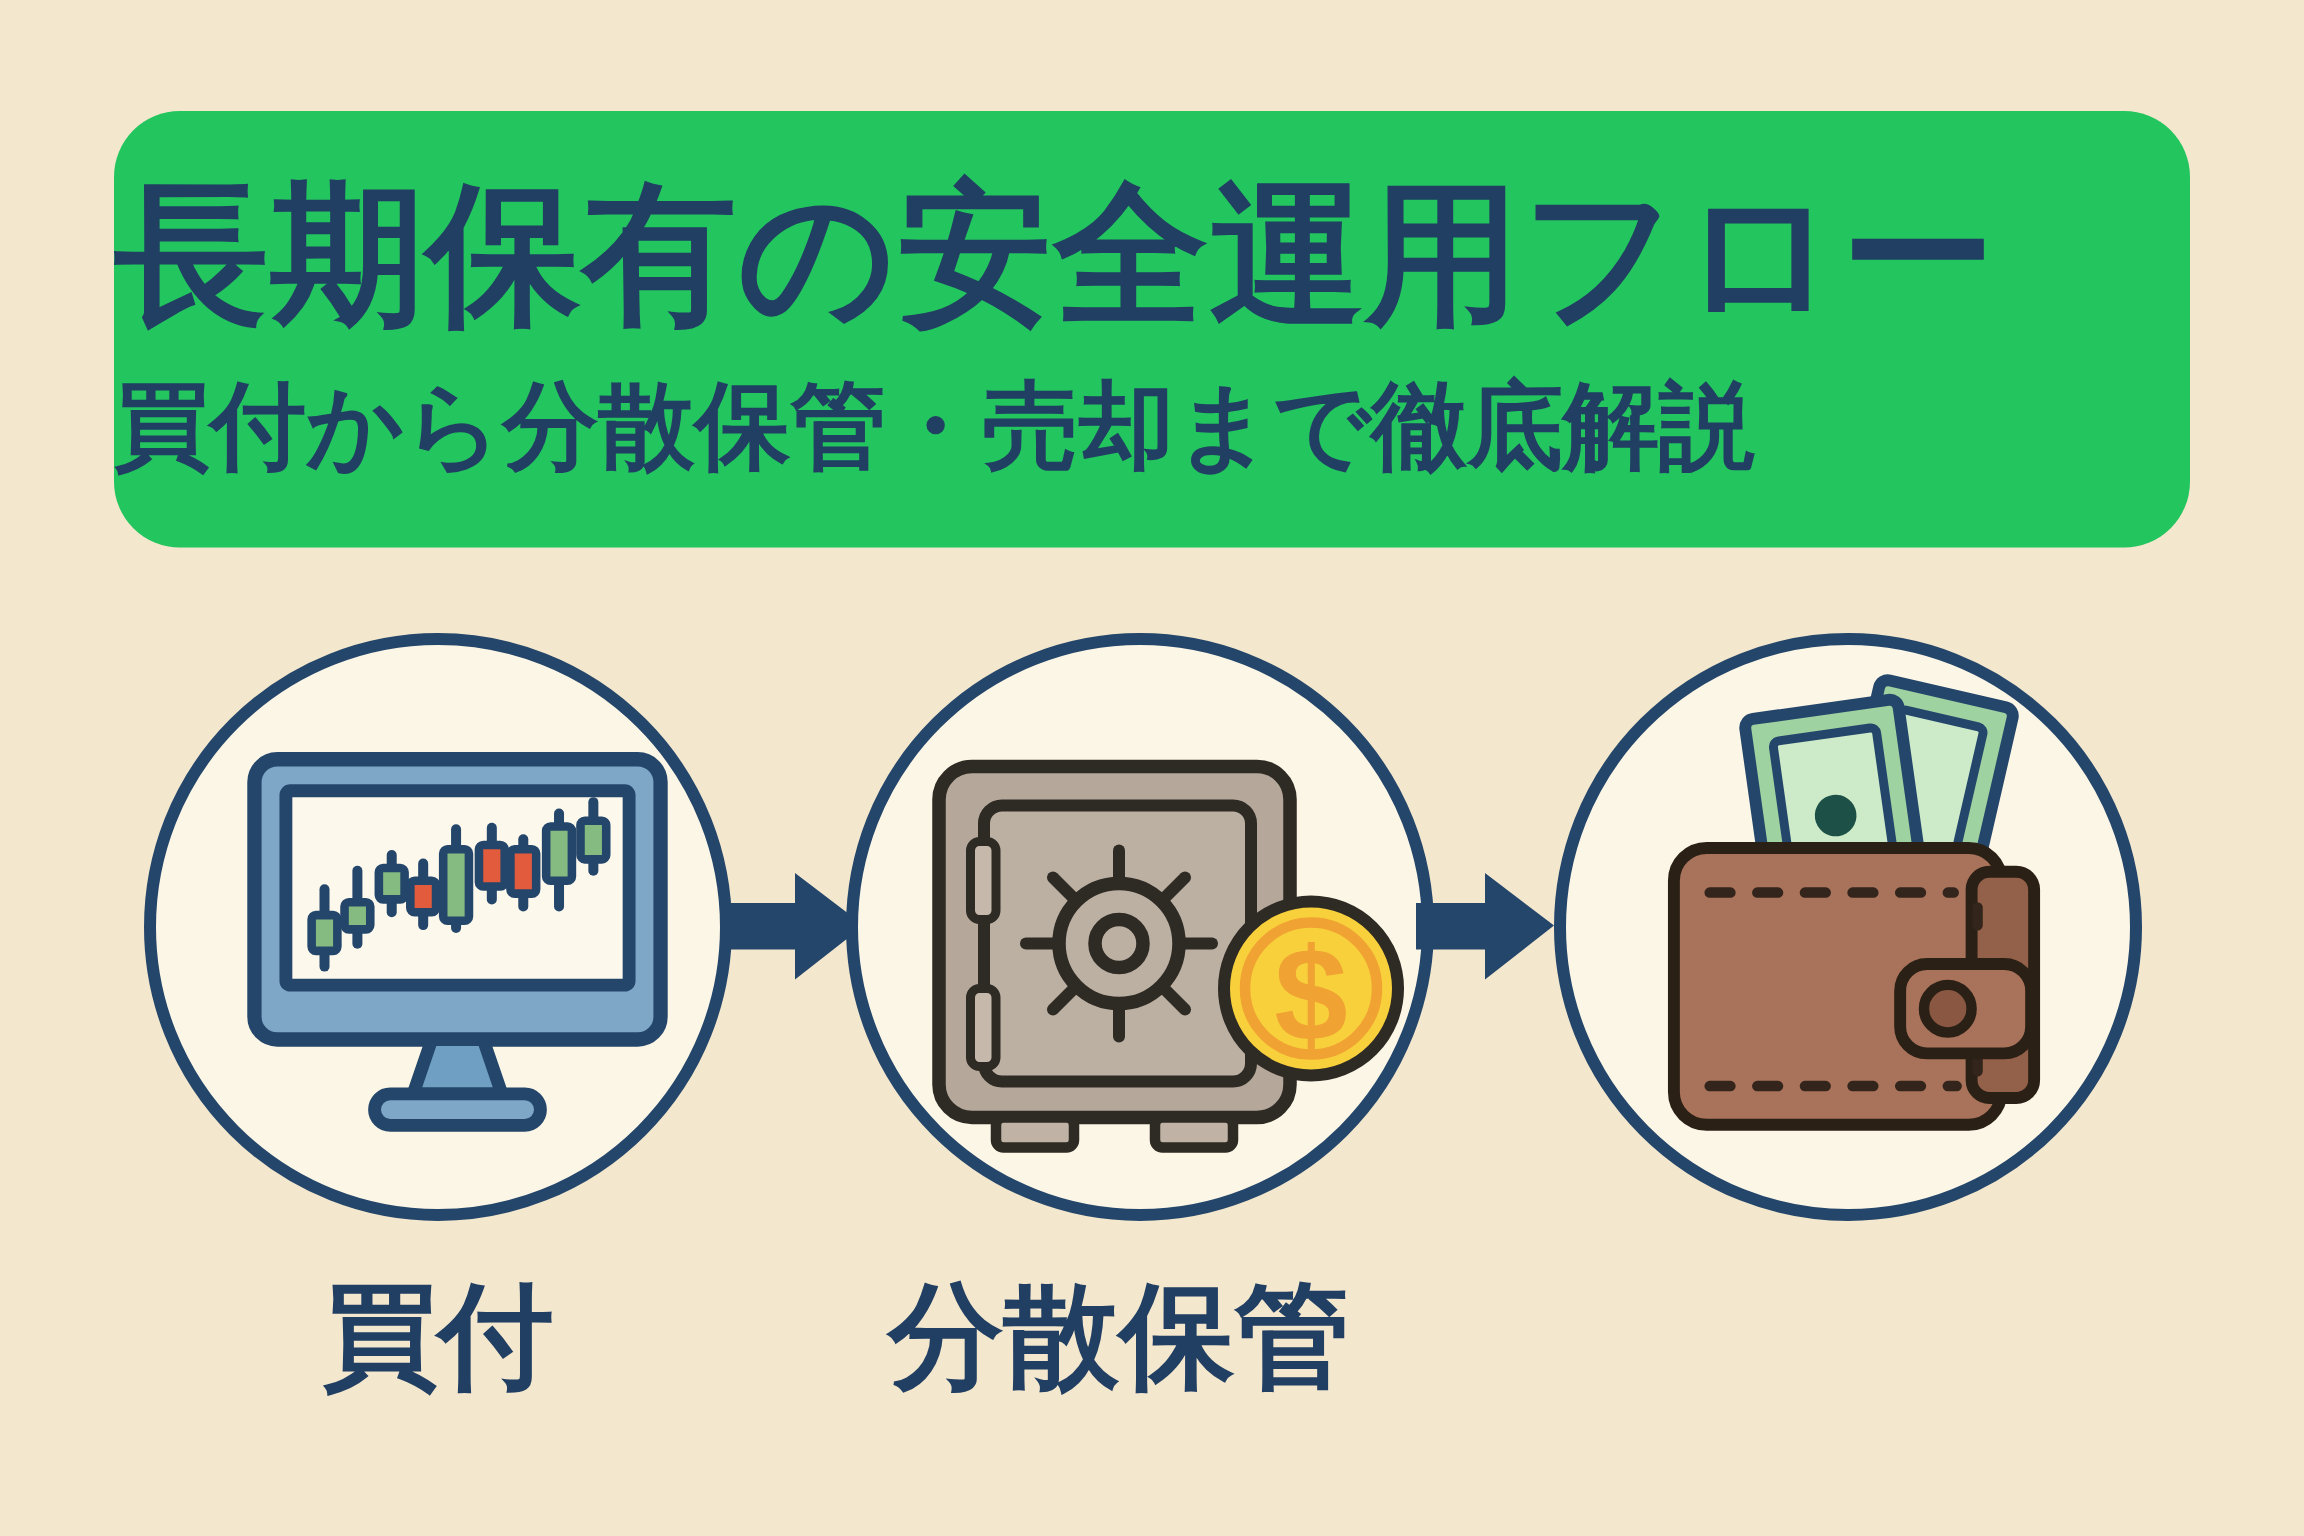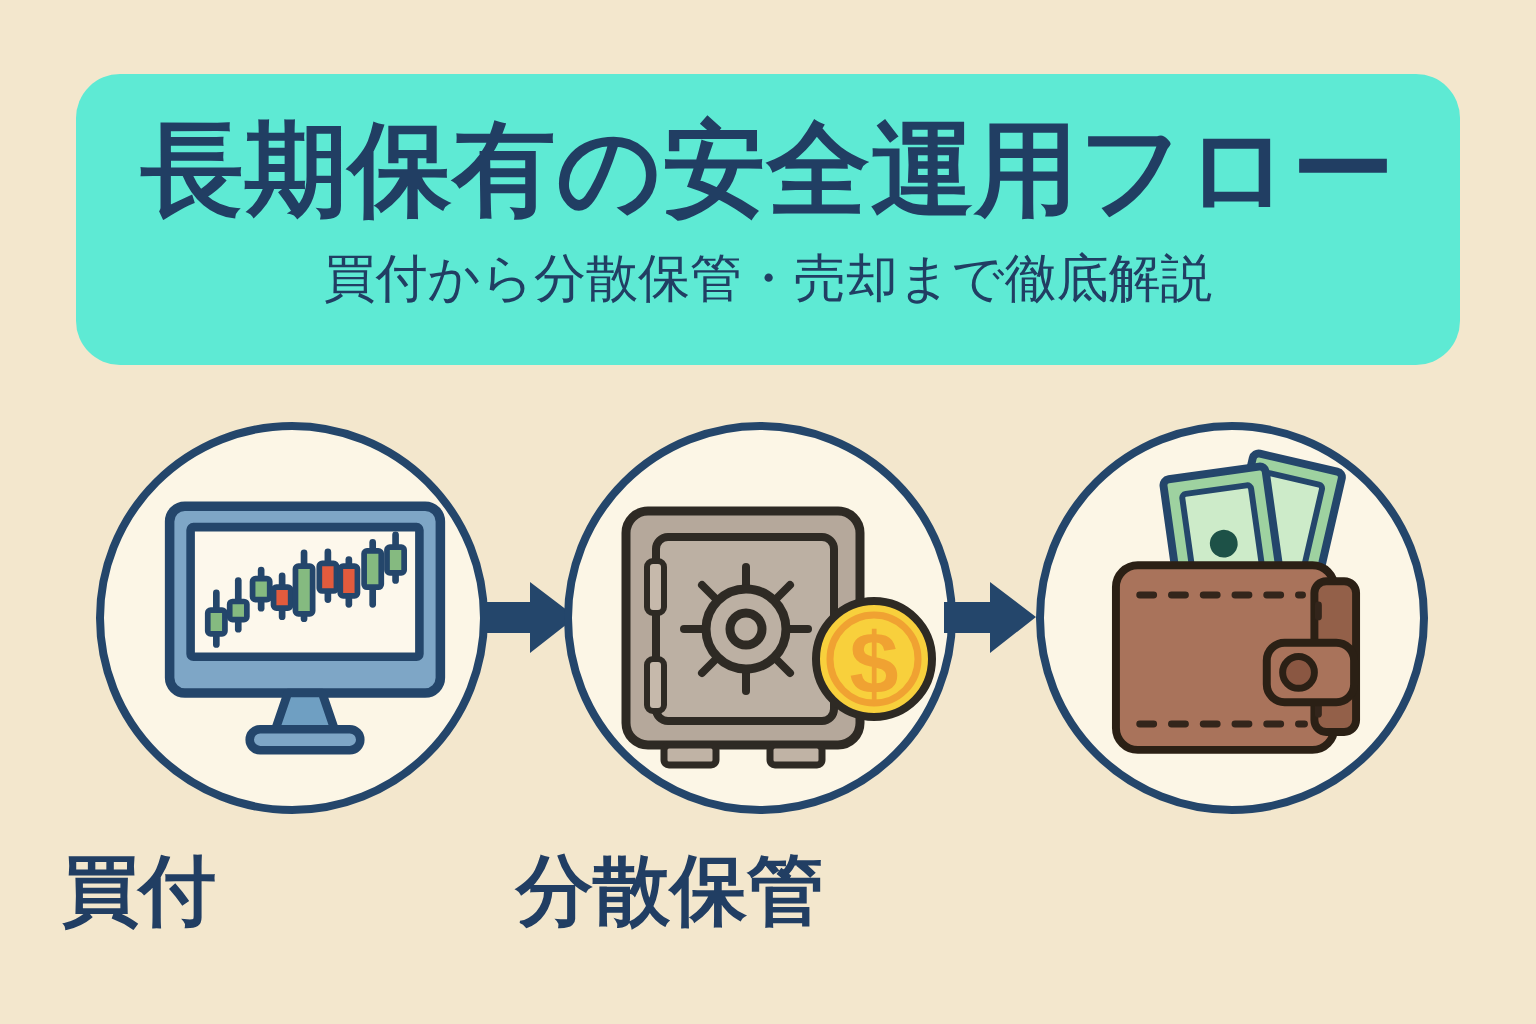--- a/index.html
+++ b/index.html
@@ -3,49 +3,49 @@
 <meta charset="utf-8">
 <style>
   html,body { margin:0; padding:0; }
   .canvas {
     position:relative; width:1536px; height:1024px; overflow:hidden;
     background:#f3e7cd;
     font-family:"Liberation Sans","DejaVu Sans",sans-serif;
   }
   .title-panel {
     position:absolute; left:76px; top:74px; width:1384px; height:291px;
-    background:#5eead4; border-radius:44px; text-align:center;
+    background:#22c55e; border-radius:44px; 
   }
   .main-title {
     margin:0; position:absolute; left:0; right:0; top:44px;
     font-size:103px; line-height:1.0; font-weight:900; color:#213e63;
     letter-spacing:1px; white-space:nowrap;
   }
   .subtitle {
     margin:0; position:absolute; left:0; right:0; top:178px;
-    font-size:52px; line-height:1.0; font-weight:400; color:#213e63;
+    font-size:64px; line-height:1.0; font-weight:700; color:#213e63;
     white-space:nowrap;
   }
   .step-circle {
     position:absolute; top:422px; width:392px; height:392px;
     border-radius:50%; background:#fcf6e6; border:8px solid #24466b;
     box-sizing:border-box;
   }
   .circle-1 { left:96px; }
   .circle-2 { left:564px; }
   .circle-3 { left:1036px; }
   .icon-svg { position:absolute; overflow:visible; }
   .monitor-svg { left:58px; top:68px; width:286px; height:268px; }
   .safe-svg    { left:50px; top:79px; width:312px; height:260px; }
   .wallet-svg  { left:64px; top:18px; width:258px; height:308px; }
   .flow-arrow { position:absolute; top:579px; width:94px; height:77px; }
   .arrow-1 { left:484px; }
   .arrow-2 { left:944px; }
   .step-label {
-    position:absolute; top:840px; width:460px; text-align:left;
+    position:absolute; top:840px; width:460px; text-align:center;
     font-size:77px; font-weight:900; color:#213e63; white-space:nowrap;
   }
   .label-1 { left:62px; }
   .label-2 { left:516px; }
   .label-3 { left:1002px; }
 </style>
 </head>
 <body>
 
 <div class="canvas">

